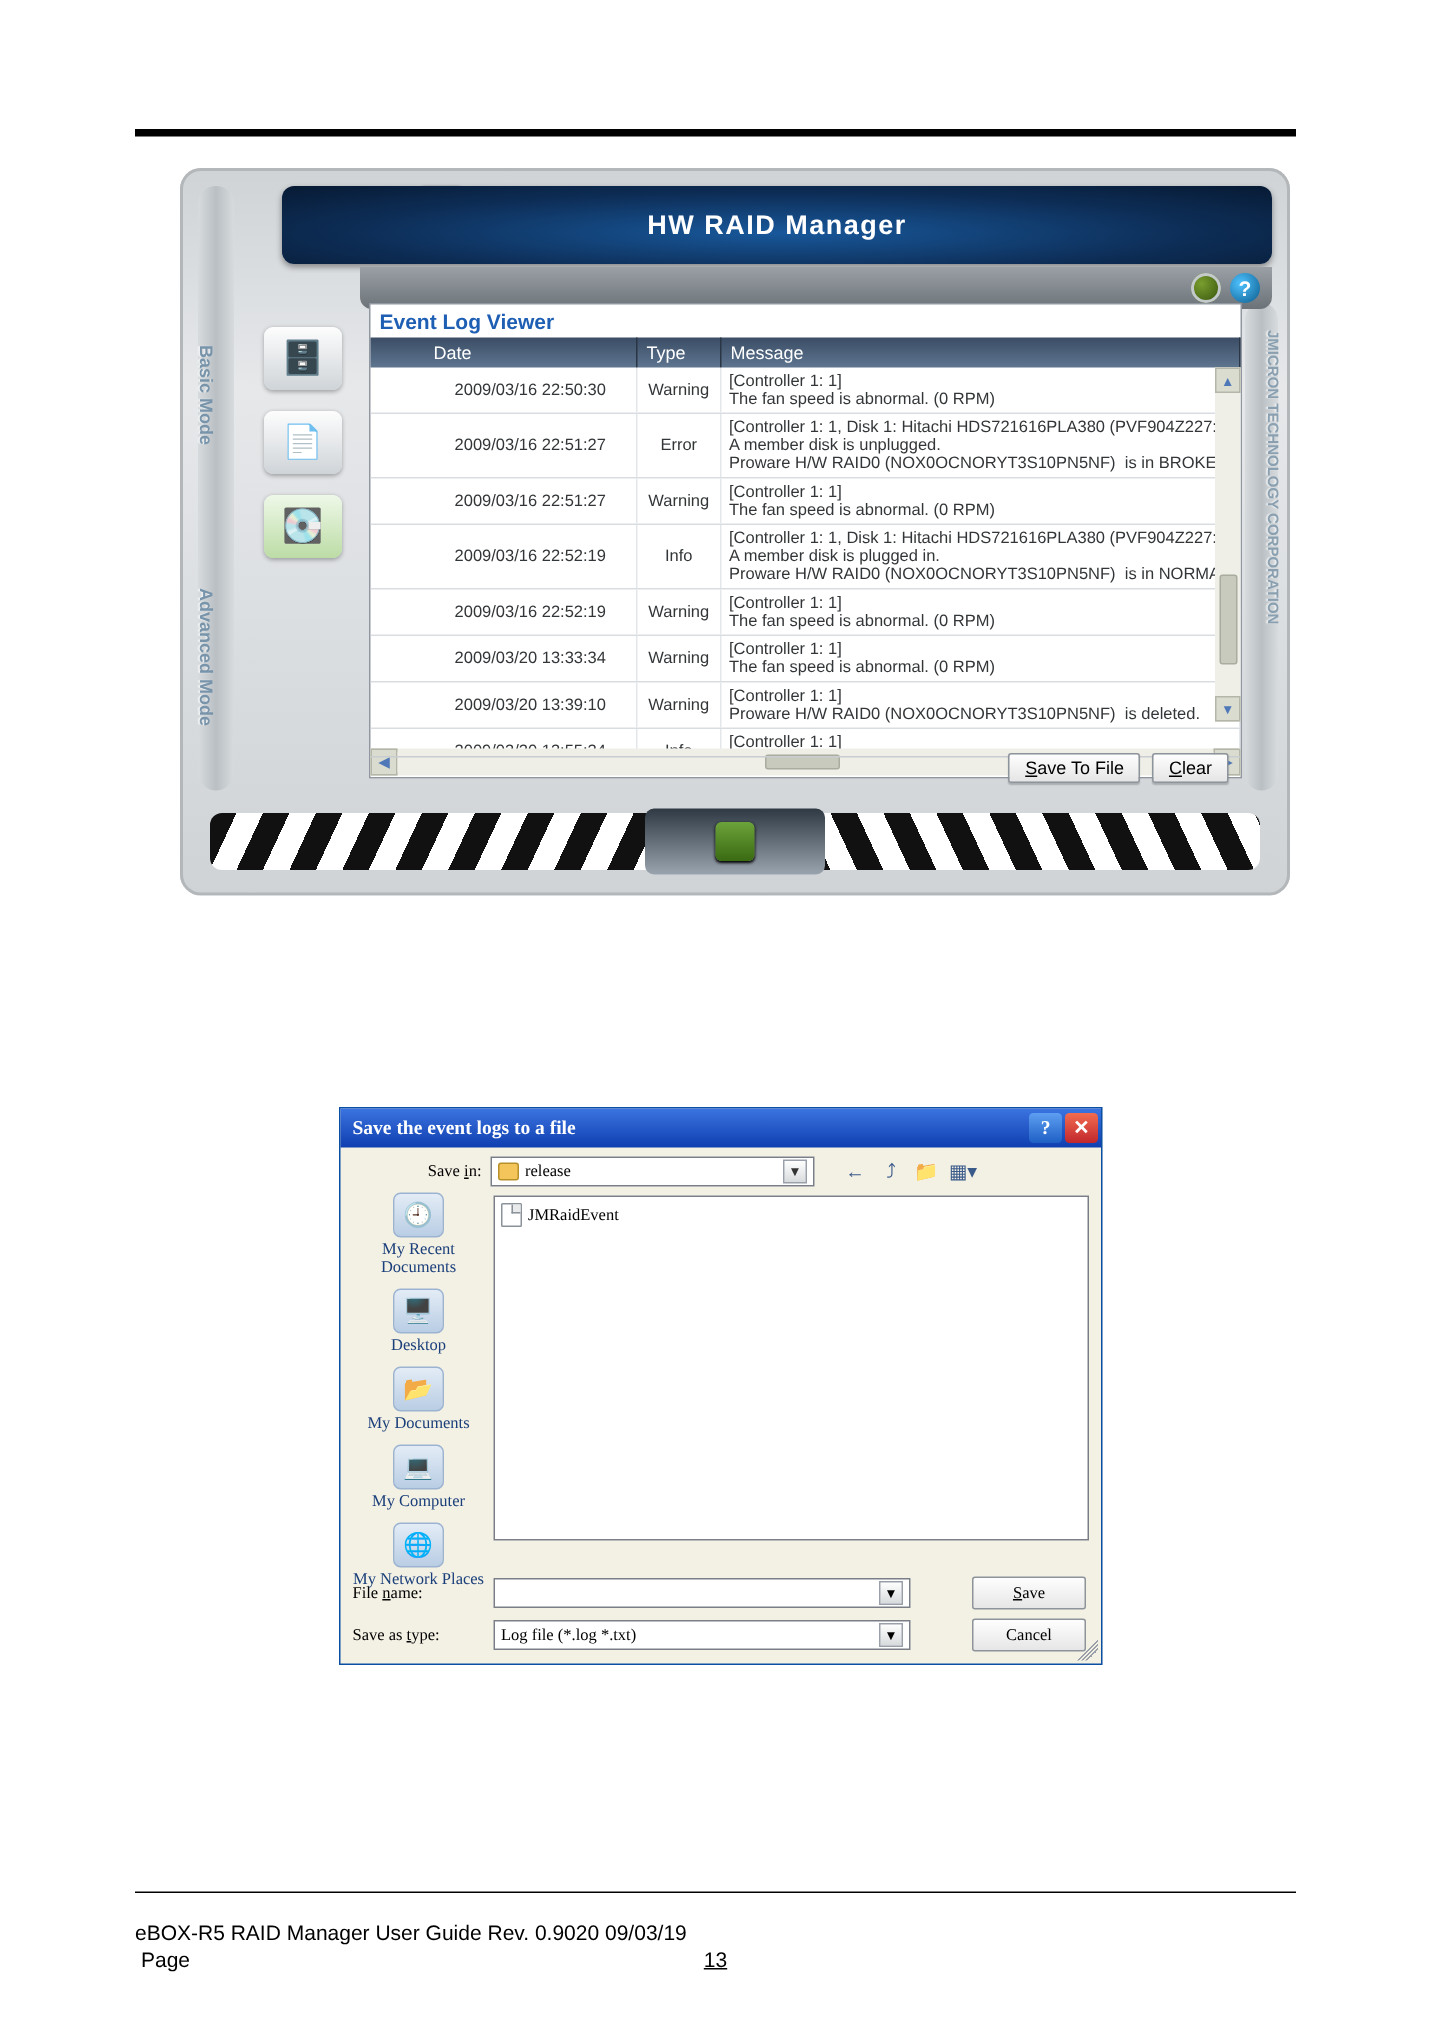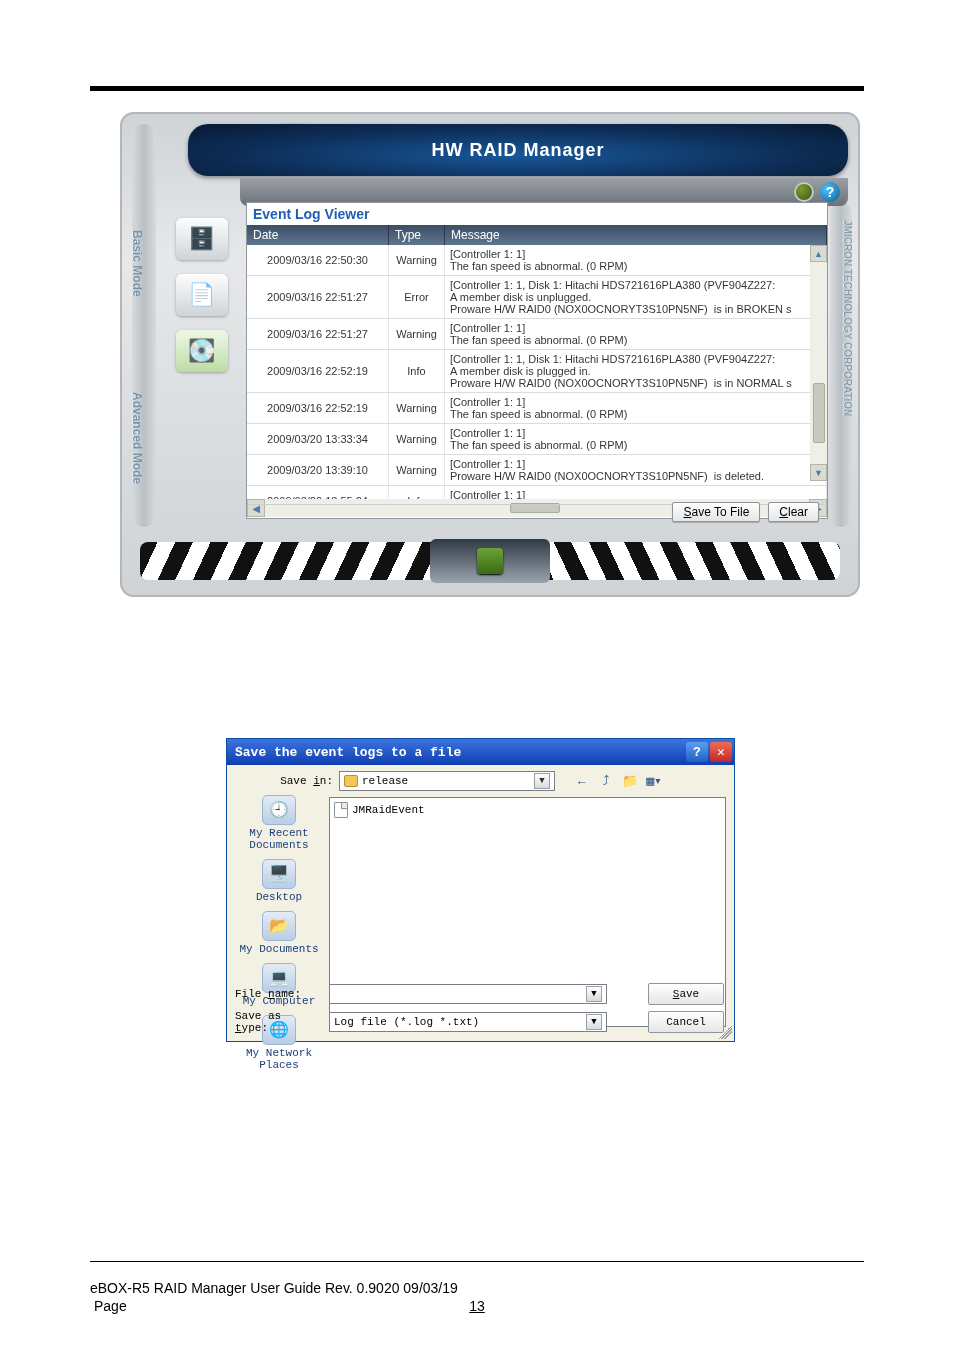--- a/index.html
+++ b/index.html
@@ -4,21 +4,21 @@
 <style>
   * { box-sizing: border-box; }
   body { margin: 0; font-family: "Segoe UI", Tahoma, sans-serif; background: #fff; width: 954px; }
   .page { position: relative; width: 954px; height: 1350px; padding: 0; }
   .thickbar { position: absolute; top: 86px; left: 90px; right: 90px; height: 5px; background: #000; }
 
   
   .shot1 { position: absolute; top: 112px; left: 120px; width: 740px; height: 485px; border-radius: 14px;
            background: linear-gradient(#cfd3d6, #e6e8ea 30%, #cfd3d6); box-shadow: inset 0 0 0 2px #b3b7ba; }
   .titlebar { position: relative; height: 52px; margin: 12px 12px 0 68px;
-              border-radius: 20px; overflow: hidden;
+              border-radius: 8px; overflow: hidden;
               background: radial-gradient(ellipse at 50% 60%, #18589b 0%, #0d2d56 60%, #071a33 100%);
               box-shadow: 0 2px 4px rgba(0,0,0,.4); color:#fff; text-align:center;
               font-weight:700; font-size:18px; line-height:52px; letter-spacing:1px;
               font-family: "Trebuchet MS", sans-serif; }
   .title-dash { position:absolute; left: 160px; top: 12px; width: 28px; height: 10px;
                 border-radius: 3px; background: linear-gradient(#fff,#a9b0b6); box-shadow:0 1px 2px #000; }
   .close-x { position:absolute; right: 100px; top: 8px; font-size: 26px; color:#4a7fbc;
              font-weight:700; text-shadow: 0 0 4px #fff; }
   .headerbar { margin: 2px 12px 0 120px; height: 28px;
                background: linear-gradient(#9aa0a6,#6b7278);
@@ -40,21 +40,21 @@
                  background: linear-gradient(#fdfdfd,#cfd4d8); box-shadow:0 1px 3px rgba(0,0,0,.3);
                  display:flex; align-items:center; justify-content:center; font-size:22px; }
   .ic.green { background: linear-gradient(#eef8e8,#bcdca5); }
 
   .panel { position:absolute; left: 126px; top: 90px; right: 32px; bottom: 78px;
            background:#fff; border:1px solid #9197a0; }
   .panel-title { padding: 3px 6px; color:#1e5fb4; font-weight:700; font-size:14px; }
   .grid-head { display:flex; background: linear-gradient(#3b4d65,#5e7590); color:#fff;
                font-size:12px; }
   .grid-head > div { padding:3px 6px; border-right:1px solid #2a3646; }
-  .col-date { width: 142px; } .col-type { width: 56px; } .col-msg { flex:1; }
+  .col-date { width: 142px; margin-left: 36px; } .col-type { width: 56px; } .col-msg { flex:1; }
   .grid-body { height: 254px; overflow:hidden; font-family: Tahoma, sans-serif; font-size:11px; color:#333638; }
   .row { display:flex; border-bottom:1px solid #d9dde2; }
   .row > div { padding:3px 5px; border-right:1px solid #e4e7ea; }
   .row .col-date { text-align:center; display:flex; align-items:center; justify-content:center; }
   .row .col-type { text-align:center; display:flex; align-items:center; justify-content:center; }
   .row .col-msg { white-space:pre; overflow:hidden; }
   .hscroll { height:18px; background:#efefe7; display:flex; align-items:center; justify-content:space-between; }
   .hscroll .arrow { width:18px; height:18px; background:#d9dccf; border:1px solid #b3b6a8;
                     display:flex; align-items:center; justify-content:center; font-size:10px;
                     color:#4f78b9; }
@@ -83,31 +83,31 @@
           background: repeating-linear-gradient(115deg,#111 0 16px,#fff 16px 32px);
           border-radius: 8px; }
   .centerpad { width:120px; height:44px; margin:0 -14px;
                background: linear-gradient(#2f3943,#9aa4ae); border-radius: 6px;
                display:flex; align-items:center; justify-content:center; z-index:1; }
   .centerpad .sq { width:26px; height:26px; background: linear-gradient(#6ca23a,#3a6a12);
                    border-radius:4px; box-shadow:0 1px 2px #000; }
   .chev.right { background: repeating-linear-gradient(65deg,#111 0 16px,#fff 16px 32px); }
 
   
-  .shot2 { position: absolute; top: 738px; left: 226px; width: 509px; height: 304px;
-           border:1px solid #0b4fa3; background:#f3f0e4; font-family:Liberation Mono, monospace; font-size:11px; }
+  .shot2 { position: absolute; top: 738px; left: 226px; width: 509px; height: 372px;
+           border:1px solid #0b4fa3; background:#f3f0e4; font-family:Liberation Serif, serif; font-size:11px; }
   .dlg-title { height:26px; background: linear-gradient(#3b74e0,#0f3eb0); color:#fff;
                display:flex; align-items:center; justify-content:space-between; padding:0 2px 0 8px;
                font-weight:700; font-size:13px; }
   .dlg-btns { display:flex; gap:2px; }
   .dlg-btns .b { width:22px; height:20px; border-radius:3px; display:flex;
                  align-items:center; justify-content:center; font-weight:700; font-size:13px; }
   .dlg-btns .help { background: linear-gradient(#5e9ff2,#1e5fc5); color:#fff; }
   .dlg-btns .close { background: linear-gradient(#f26c4f,#c1272d); color:#fff; }
-  .dlg-row { display:flex; align-items:center; padding:6px 20px; gap:6px; }
+  .dlg-row { display:flex; align-items:center; padding:6px 8px; gap:6px; }
   .dlg-label { width:86px; text-align:right; }
   .combo { flex:0 0 216px; height:20px; border:1px solid #7a7f87; background:#fff;
            display:flex; align-items:center; padding:0 4px; gap:4px; }
   .combo .fld { width:14px; height:12px; background:#f4c55a; border:1px solid #b8902a; border-radius:2px; }
   .combo .chev-down { width:16px; height:16px; margin-left:auto; border:1px solid #9aa0a9;
                       background:linear-gradient(#fefefe,#d8dbdd); display:flex; align-items:center;
                       justify-content:center; font-size:9px; color:#333; }
   .tool-icons { display:flex; gap:6px; margin-left:12px; align-items:center; }
   .ti { width:18px; height:18px; display:flex; align-items:center; justify-content:center;
         font-size:13px; color:#3a5a8a; }

